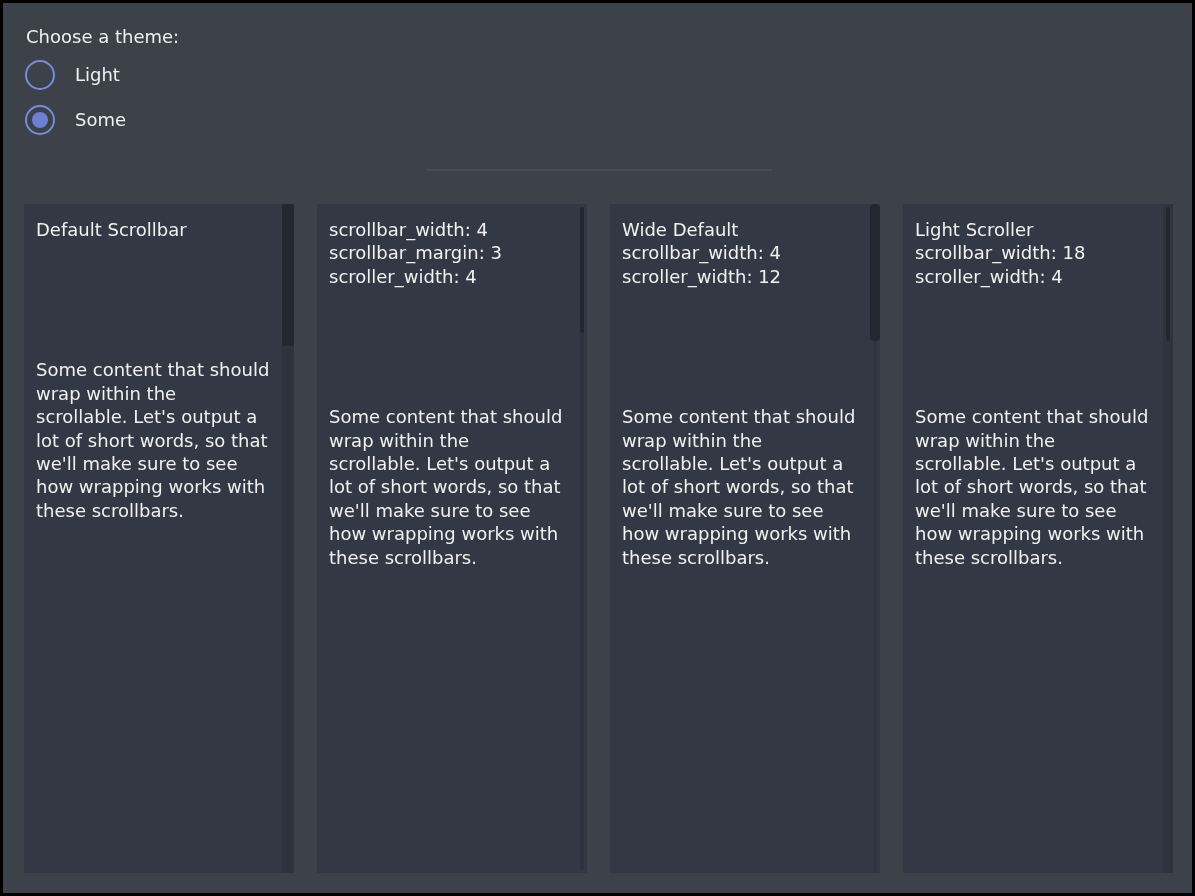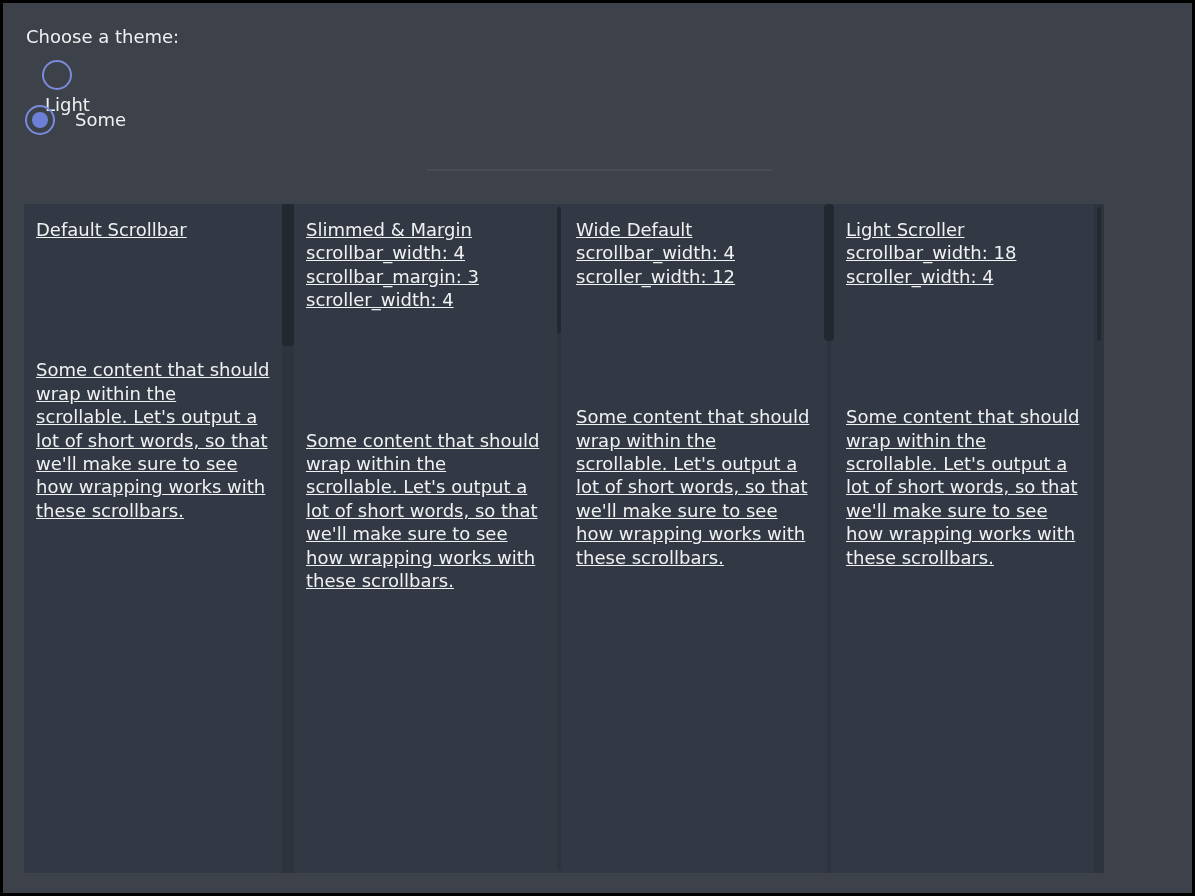--- a/index.html
+++ b/index.html
@@ -33,21 +33,21 @@
     line-height: 24px;
   }
   .radio-row {
     position: absolute;
     left: 22px;
     display: flex;
     align-items: center;
     height: 30px;
     cursor: default;
   }
-  .radio-row.row-0 { top: 57px; flex-direction: column; }
+  .radio-row.row-0 { top: 57px; }
   .radio-row.row-1 { top: 102px; }
   .radio-circle {
     width: 30px;
     height: 30px;
     border: 2px solid var(--radio-ring);
     border-radius: 50%;
     display: flex;
     align-items: center;
     justify-content: center;
     flex: 0 0 auto;
@@ -68,21 +68,21 @@
     width: 345px;
     height: 2px;
     background: var(--divider);
   }
 
   .panels {
     position: absolute;
     left: 21px;
     top: 201px;
     display: flex;
-    text-decoration: underline;
+    gap: 23px;
   }
   .panel {
     position: relative;
     width: 270px;
     height: 669px;
     background: var(--panel-bg);
     overflow: hidden;
   }
   .panel-title {
     padding: 14px 12px 0 12px;
@@ -139,21 +139,20 @@
       <div class="panel-title">
         <div>Default Scrollbar</div>
       </div>
       <div class="panel-body">Some content that should wrap within the scrollable. Let's output a lot of short words, so that we'll make sure to see how wrapping works with these scrollbars.</div>
       <div class="sb-track"></div>
       <div class="sb-thumb"></div>
     </div>
 
     <div class="panel p2">
       <div class="panel-title">
-        <div>Slimmed &amp; Margin</div>
         <div>scrollbar_width: 4</div>
         <div>scrollbar_margin: 3</div>
         <div>scroller_width: 4</div>
       </div>
       <div class="panel-body">Some content that should wrap within the scrollable. Let's output a lot of short words, so that we'll make sure to see how wrapping works with these scrollbars.</div>
       <div class="sb-track"></div>
       <div class="sb-thumb"></div>
     </div>
 
     <div class="panel p3">

